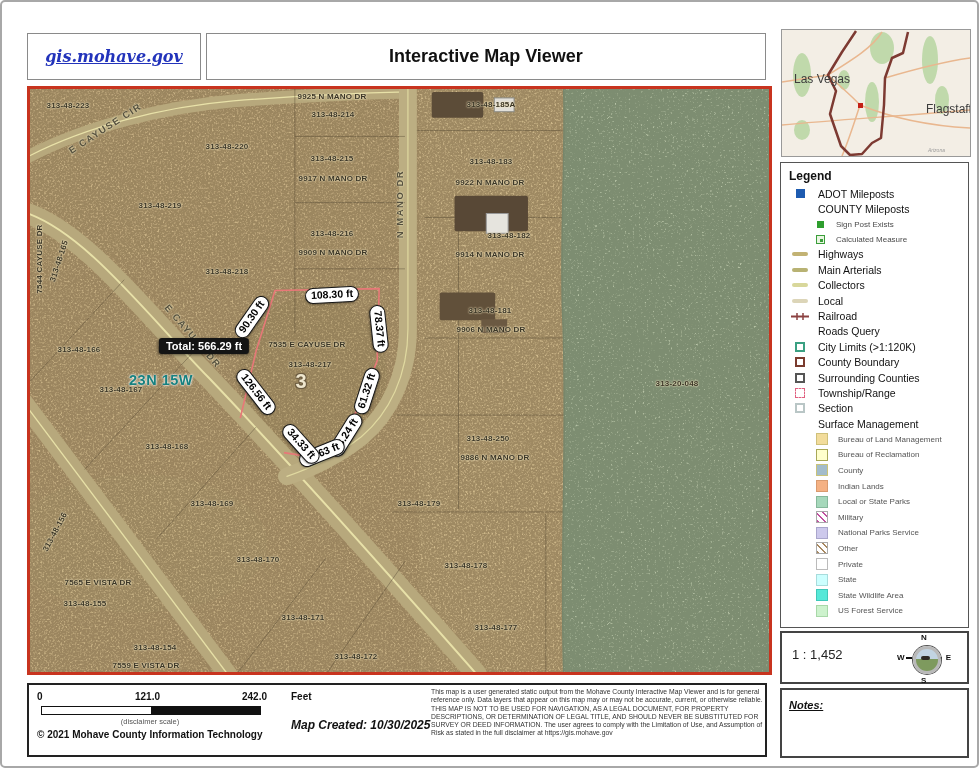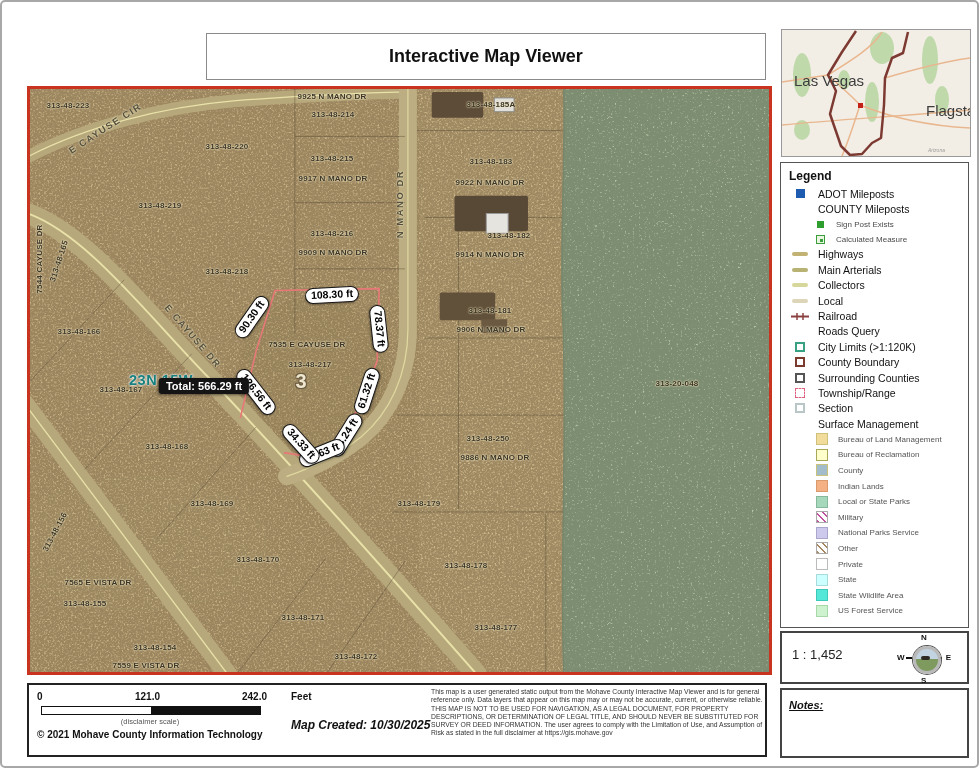--- a/index.html
+++ b/index.html
@@ -10,26 +10,26 @@
   .hdr-left a{font-family:"DejaVu Serif",serif;font-style:italic;font-weight:bold;font-size:16px;color:#2233bb;text-decoration:underline;}
   .hdr-title{position:absolute;left:204px;top:31px;width:558px;height:45px;border:1px solid #8a8a8a;display:flex;align-items:center;justify-content:center;background:#fff;}
   .hdr-title span{font-size:18px;font-weight:bold;color:#111;}
   
   .map{position:absolute;left:25px;top:84px;width:745px;height:589px;border:3px solid #c8341f;box-sizing:border-box;overflow:hidden;background:#c9b285;}
   .map svg.base{position:absolute;left:0;top:0;}
   #mapLabels{position:absolute;left:0;top:0;width:100%;height:100%;}
   .map-label{position:absolute;transform:translate(-50%,-50%);font-weight:bold;font-size:8px;color:#3a3526;letter-spacing:.2px;white-space:nowrap;text-shadow:0 0 2px rgba(242,230,192,.95),0 0 2px rgba(242,230,192,.95);}
   .street-label{position:absolute;transform:translate(-50%,-50%);font-weight:bold;font-size:9.5px;color:#55503e;letter-spacing:1.5px;white-space:nowrap;text-shadow:0 0 2px rgba(235,225,185,.9),0 0 2px rgba(235,225,185,.9);}
   .pill{position:absolute;background:#fff;border:1px solid #151515;border-radius:8px;padding:0 5px;font-weight:bold;font-size:10.5px;color:#000;height:14px;line-height:13px;white-space:nowrap;box-shadow:0 1px 2px rgba(0,0,0,.35);}
-  .total{position:absolute;left:174px;top:257px;transform:translate(-50%,-50%);background:#141414;color:#fff;font-weight:bold;font-size:11px;padding:2px 7px;border-radius:3px;white-space:nowrap;box-shadow:0 1px 3px rgba(0,0,0,.5);margin-top:40px;}
+  .total{position:absolute;left:174px;top:257px;transform:translate(-50%,-50%);background:#141414;color:#fff;font-weight:bold;font-size:11px;padding:2px 7px;border-radius:3px;white-space:nowrap;box-shadow:0 1px 3px rgba(0,0,0,.5);}
   .township{position:absolute;left:131px;top:291px;transform:translate(-50%,-50%);font-weight:bold;font-size:14.5px;color:#17807f;letter-spacing:.5px;white-space:nowrap;text-shadow:0 0 2px #fff,0 0 3px #fff;}
   .secnum{position:absolute;left:271px;top:292px;transform:translate(-50%,-50%);font-weight:bold;font-size:20px;color:#efe7cf;text-shadow:-1px -1px 0 #6b5b40,1px -1px 0 #6b5b40,-1px 1px 0 #6b5b40,1px 1px 0 #6b5b40;}
   
   .overview{position:absolute;left:779px;top:27px;width:188px;height:126px;border:1px solid #999;overflow:hidden;background:#f3eee5;}
-  .ov-label{position:absolute;font-size:15px;color:#3c3c3c;white-space:nowrap;}
+  .ov-label{position:absolute;font-size:12px;color:#3c3c3c;white-space:nowrap;}
   .ov-small{position:absolute;font-size:5px;font-style:italic;color:#9a9a9a;white-space:nowrap;}
   
   .legend{position:absolute;left:778px;top:160px;width:189px;height:466px;border:1px solid #555;background:#fff;box-sizing:border-box;padding:5px 6px;overflow:hidden;}
   .leg-title{font-size:12px;font-weight:bold;color:#111;margin:1px 0 3px 2px;}
   .leg-row{display:flex;align-items:center;height:15.4px;font-size:10.5px;color:#111;}
   .leg-row.sub1{padding-left:20px;font-size:8px;color:#4a4a4a;height:15px;}
   .leg-row.sub2{padding-left:22px;font-size:8px;color:#555;height:15.6px;}
   .leg-ico{width:18px;margin-right:9px;margin-left:4px;display:flex;justify-content:center;align-items:center;flex:none;}
   .leg-row.sub1 .leg-ico,.leg-row.sub2 .leg-ico{margin-right:7px;}
   
@@ -52,20 +52,23 @@
   .approx{position:absolute;left:12px;top:32px;width:218px;text-align:center;font-size:7.5px;color:#555;}
   .copyright{position:absolute;left:8px;top:44px;font-size:10px;font-weight:bold;color:#111;}
   .created{position:absolute;left:262px;top:33px;font-size:12px;font-weight:bold;font-style:italic;color:#111;}
   .disclaimer{position:absolute;left:402px;top:3px;width:332px;font-size:6.8px;line-height:1.22;color:#333;}
 </style>
 </head>
 <body>
 
 <div class="stage">
 
+  <div class="hdr-left">
+    <a href="#">gis.mohave.gov</a>
+  </div>
   <div class="hdr-title">
     <span>Interactive Map Viewer</span>
   </div>
 
   <div class="map" style="border-color: rgb(200, 52, 31);">
     <svg class="base" width="739" height="583" viewBox="0 0 745 590" preserveAspectRatio="none">
       <defs>
         <filter id="speckB" x="0" y="0" width="100%" height="100%">
           <feTurbulence type="fractalNoise" baseFrequency="0.55" numOctaves="2" seed="7" result="t"></feTurbulence>
           <feColorMatrix in="t" type="matrix" values="0 0 0 0 0  0 0 0 0 0  0 0 0 0 0  1.7 1.7 1.7 0 -1.6" result="a"></feColorMatrix>
@@ -152,21 +155,21 @@
         <div class="map-label" style="left: 461px; top: 146px; transform: translate(-50%, -50%); padding-left: 36px;">313-48-182</div>
         <div class="map-label" style="left: 460px; top: 165px; transform: translate(-50%, -50%);">9914 N MANO DR</div>
         <div class="map-label" style="left: 460px; top: 221px; transform: translate(-50%, -50%);">313-48-181</div>
         <div class="map-label" style="left: 461px; top: 240px; transform: translate(-50%, -50%);">9906 N MANO DR</div>
         <div class="map-label" style="left: 277px; top: 255px; transform: translate(-50%, -50%);">7535 E CAYUSE DR</div>
         <div class="map-label" style="left: 280px; top: 275px; transform: translate(-50%, -50%);">313-48-217</div>
         <div class="map-label" style="left: 458px; top: 349px; transform: translate(-50%, -50%);">313-48-250</div>
         <div class="map-label" style="left: 465px; top: 368px; transform: translate(-50%, -50%);">9886 N MANO DR</div>
         <div class="map-label" style="left: 389px; top: 414px; transform: translate(-50%, -50%);">313-48-179</div>
         <div class="map-label" style="left: 647px; top: 294px; transform: translate(-50%, -50%);">313-20-048</div>
-        <div class="map-label" style="left: 49px; top: 242px; transform: translate(-50%, -50%);">313-48-166</div>
+        <div class="map-label" style="left: 49px; top: 260px; transform: translate(-50%, -50%);">313-48-166</div>
         <div class="map-label" style="left: 91px; top: 300px; transform: translate(-50%, -50%);">313-48-167</div>
         <div class="map-label" style="left: 137px; top: 357px; transform: translate(-50%, -50%);">313-48-168</div>
         <div class="map-label" style="left: 182px; top: 414px; transform: translate(-50%, -50%);">313-48-169</div>
         <div class="map-label" style="left: 228px; top: 470px; transform: translate(-50%, -50%);">313-48-170</div>
         <div class="map-label" style="left: 68px; top: 493px; transform: translate(-50%, -50%);">7565 E VISTA DR</div>
         <div class="map-label" style="left: 55px; top: 514px; transform: translate(-50%, -50%);">313-48-155</div>
         <div class="map-label" style="left: 125px; top: 558px; transform: translate(-50%, -50%);">313-48-154</div>
         <div class="map-label" style="left: 116px; top: 576px; transform: translate(-50%, -50%);">7559 E VISTA DR</div>
         <div class="map-label" style="left: 273px; top: 528px; transform: translate(-50%, -50%);">313-48-171</div>
         <div class="map-label" style="left: 326px; top: 567px; transform: translate(-50%, -50%);">313-48-172</div>

